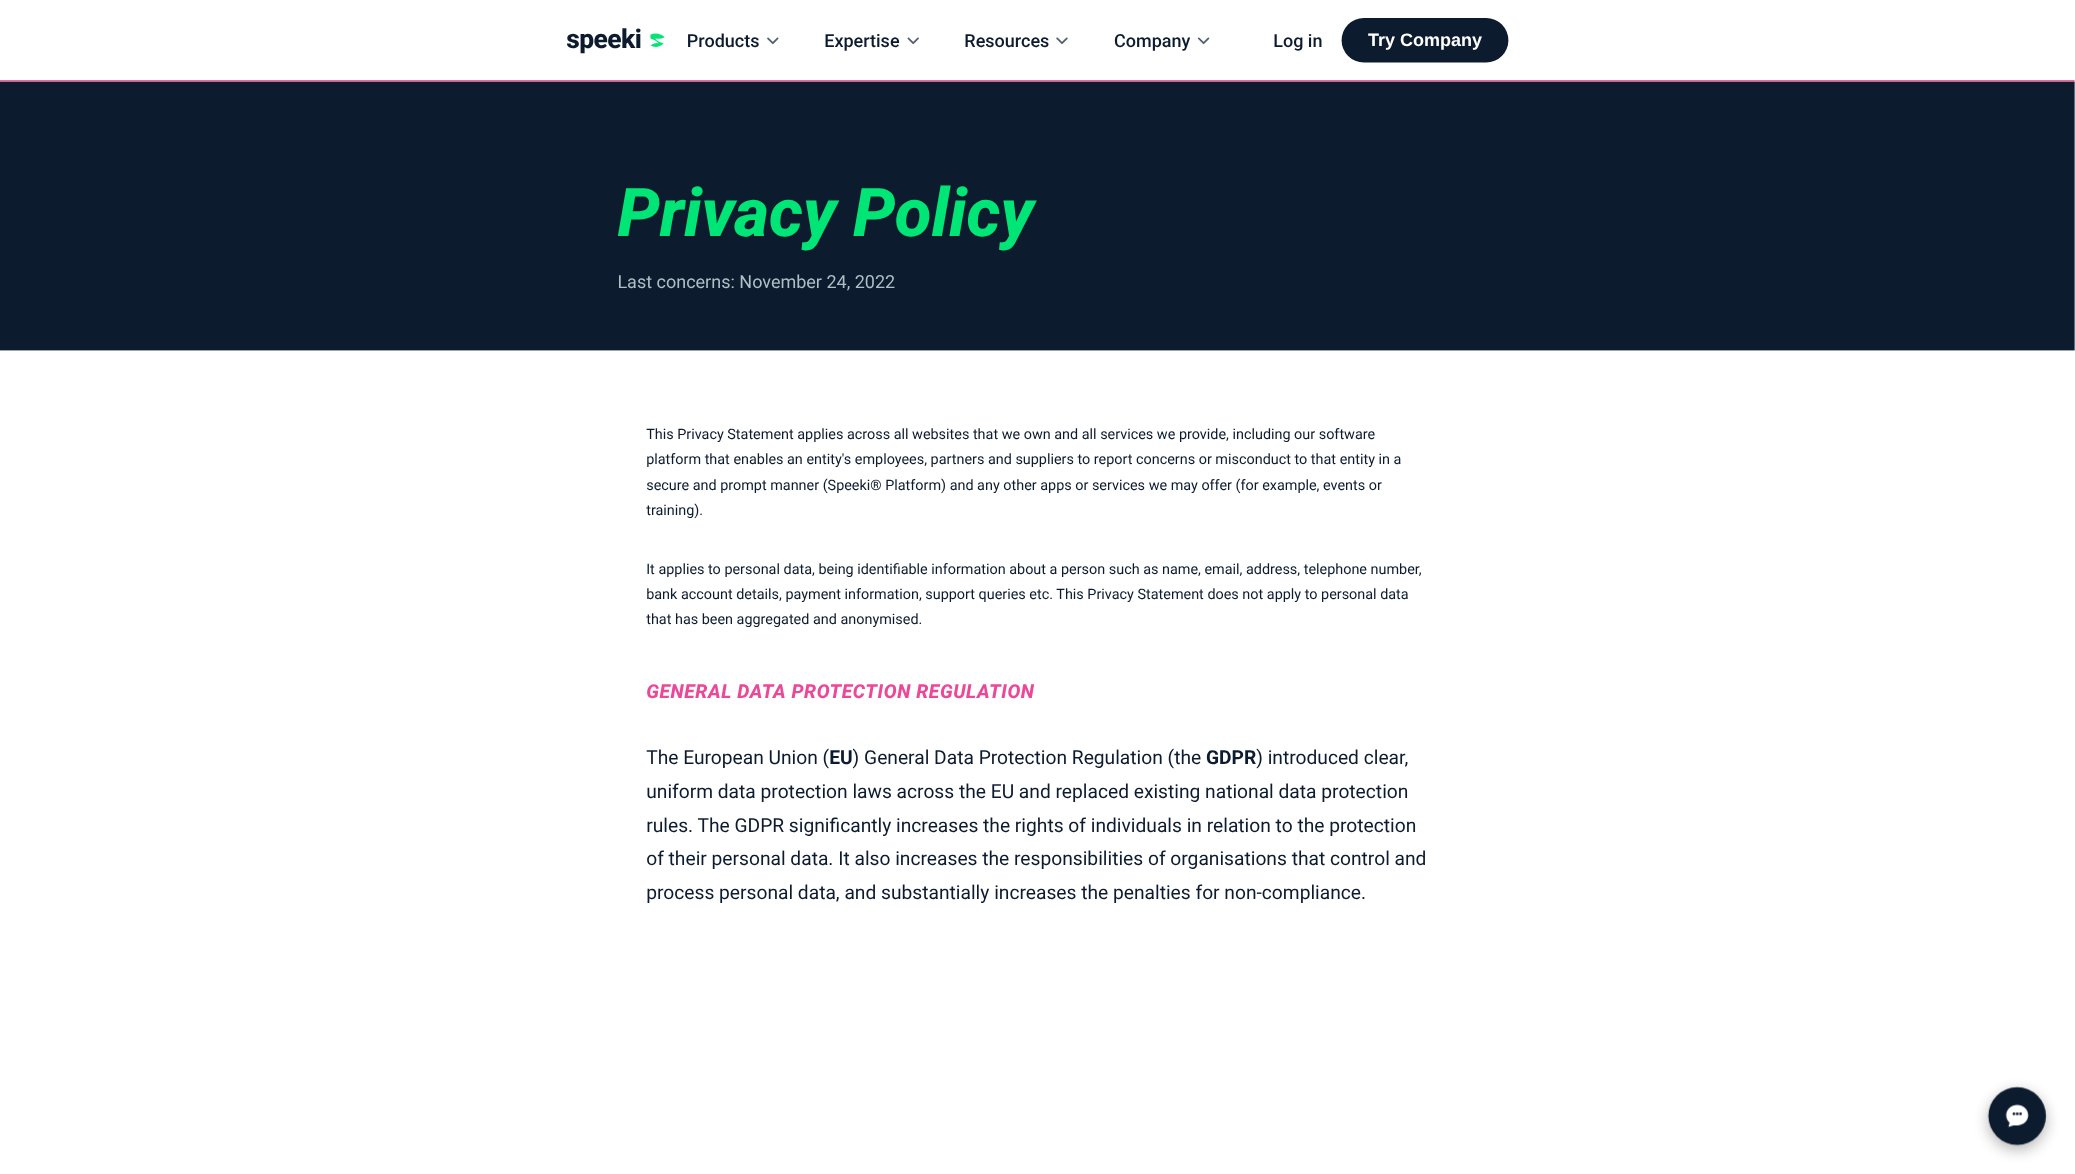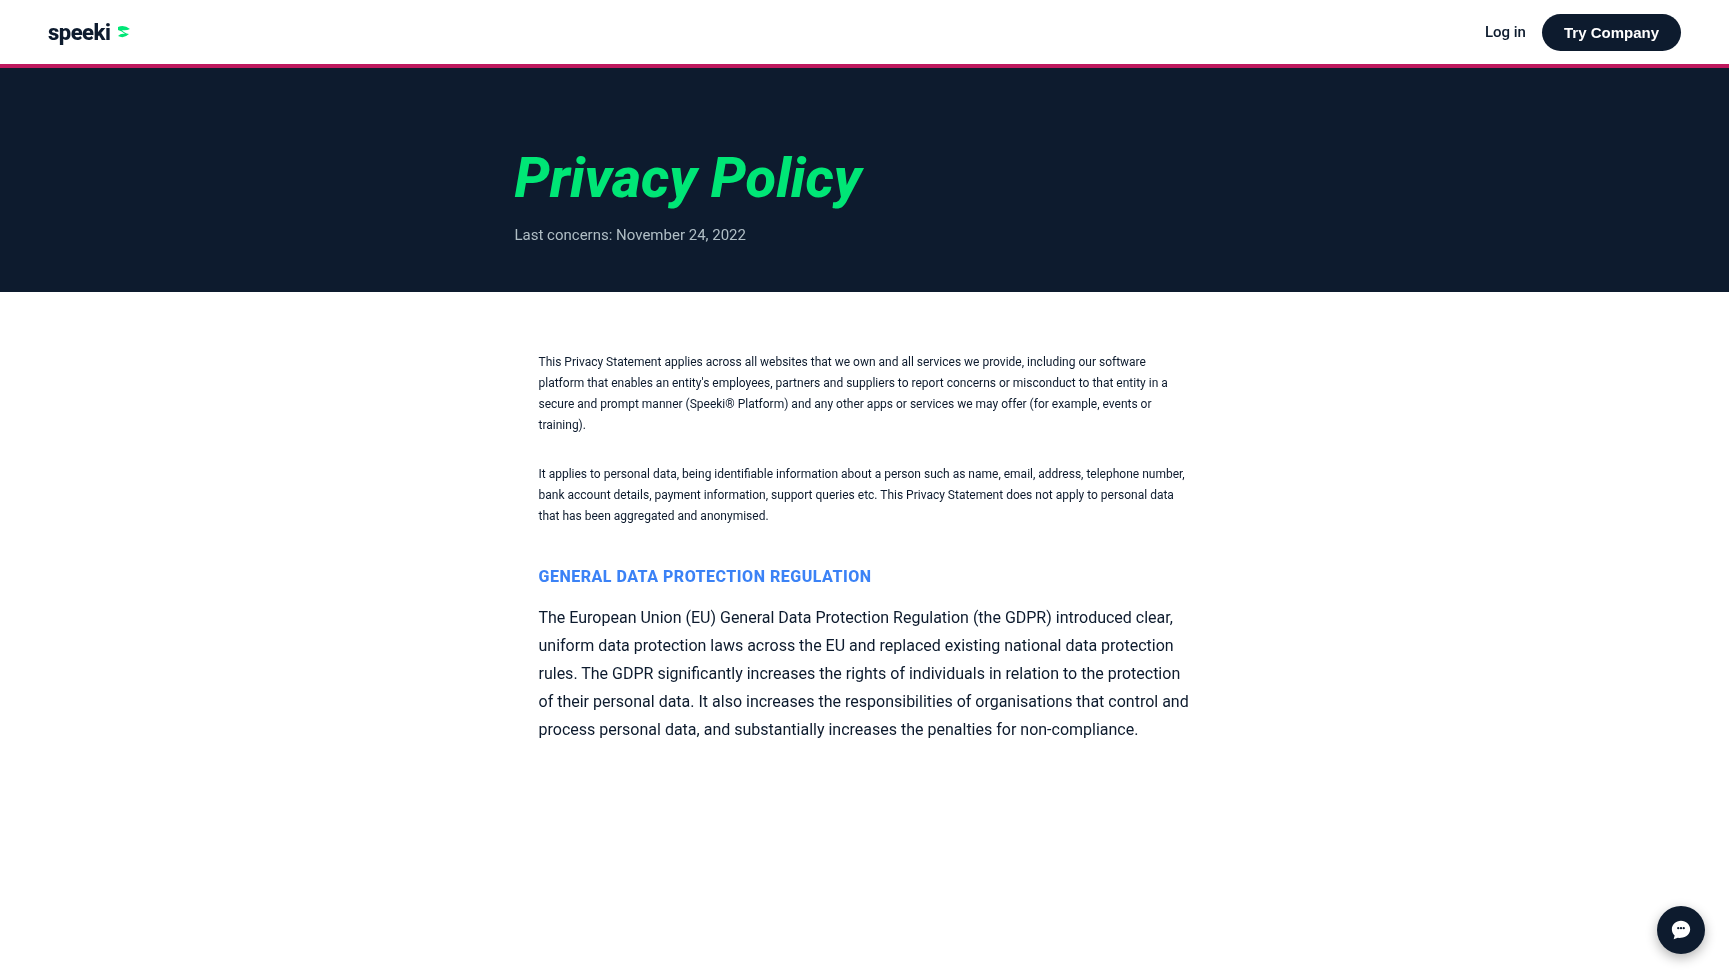--- a/index.html
+++ b/index.html
@@ -11,25 +11,25 @@
     body {
       font-family: -apple-system, BlinkMacSystemFont, 'Segoe UI', Roboto, sans-serif;
       background: #ffffff;
       color: #0d1b2e;
     }
 
     
     header {
       display: flex;
       align-items: center;
-      justify-content: space-between;
+      justify-content: center;
       padding: 0 48px;
       height: 68px;
       background: #ffffff;
-      border-bottom: 4px solid #be185d;
+      border-bottom: 1px solid #be185d;
       position: sticky;
       top: 0;
       z-index: 100;
     }
 
     .logo-area {
       display: flex;
       align-items: center;
       gap: 4px;
       text-decoration: none;
@@ -141,35 +141,36 @@
     .intro-paragraph {
       font-size: 12px;
       line-height: 1.75;
       color: #0d1b2e;
       margin-bottom: 28px;
     }
 
     .section-heading {
       font-size: 16px;
       font-weight: 800;
-      color: #3b82f6;
+      color: #ec4899;
       letter-spacing: 0.5px;
       margin-top: 40px;
-      margin-bottom: 18px;
+      margin-bottom: 32px;
       text-transform: uppercase;
+      font-style: italic;
     }
 
     .body-paragraph {
       font-size: 16px;
       line-height: 1.75;
       color: #0d1b2e;
     }
 
     .body-paragraph strong {
-      font-weight: 400;
+      font-weight: 700;
       text-align: right;
     }
 
     
     .chat-widget {
       position: fixed;
       bottom: 24px;
       right: 24px;
       width: 48px;
       height: 48px;
@@ -194,20 +195,46 @@
 <header>
   <a class="logo-area" href="#">
     <span class="logo-text">speeki</span>
     <span class="logo-icon">
       <svg viewBox="0 0 20 20" fill="none" xmlns="http://www.w3.org/2000/svg">
         <path d="M4 5 Q10 2 16 7 Q12 9 8 8 Q10 11 15 12 Q10 17 4 14 Q7 11 11 12 Q8 9 4 8 Z" fill="#00e676"></path>
       </svg>
     </span>
   </a>
 
+  <nav>
+    <a class="nav-item" href="#">
+      <span>Products</span>
+      <svg class="chevron" viewBox="0 0 14 14" fill="none">
+        <path d="M3 5l4 4 4-4" stroke="#0d1b2e" stroke-width="1.5" stroke-linecap="round" stroke-linejoin="round"></path>
+      </svg>
+    </a>
+    <a class="nav-item" href="#">
+      <span>Expertise</span>
+      <svg class="chevron" viewBox="0 0 14 14" fill="none">
+        <path d="M3 5l4 4 4-4" stroke="#0d1b2e" stroke-width="1.5" stroke-linecap="round" stroke-linejoin="round"></path>
+      </svg>
+    </a>
+    <a class="nav-item" href="#">
+      <span>Resources</span>
+      <svg class="chevron" viewBox="0 0 14 14" fill="none">
+        <path d="M3 5l4 4 4-4" stroke="#0d1b2e" stroke-width="1.5" stroke-linecap="round" stroke-linejoin="round"></path>
+      </svg>
+    </a>
+    <a class="nav-item" href="#">
+      <span>Company</span>
+      <svg class="chevron" viewBox="0 0 14 14" fill="none">
+        <path d="M3 5l4 4 4-4" stroke="#0d1b2e" stroke-width="1.5" stroke-linecap="round" stroke-linejoin="round"></path>
+      </svg>
+    </a>
+  </nav>
 
   <div class="header-right">
     <a class="login-link" href="#">Log in</a>
     <button class="try-button">Try Company</button>
   </div>
 </header>
 
 <section class="hero">
   <div class="hero-content">
     <h1 class="page-title">Privacy Policy</h1>

